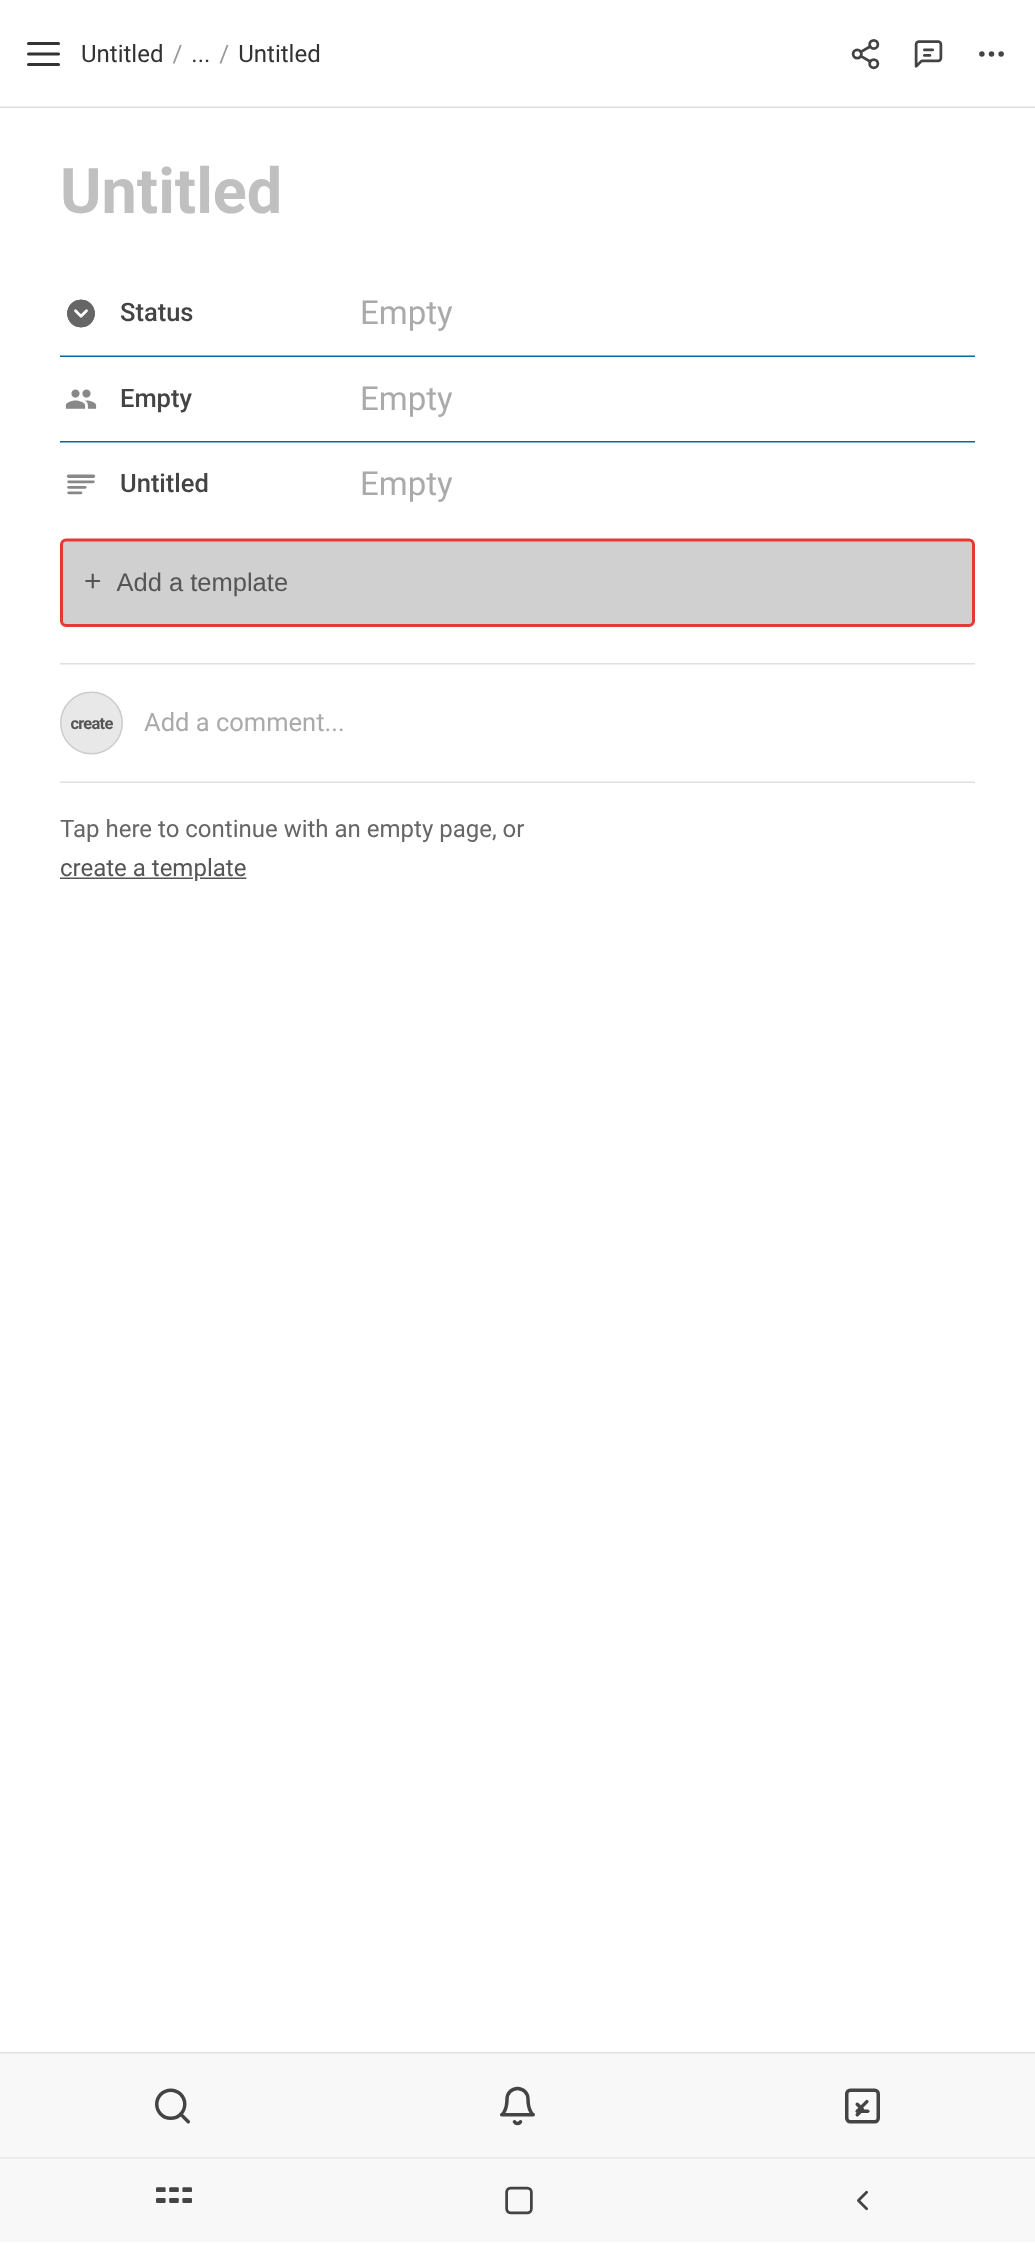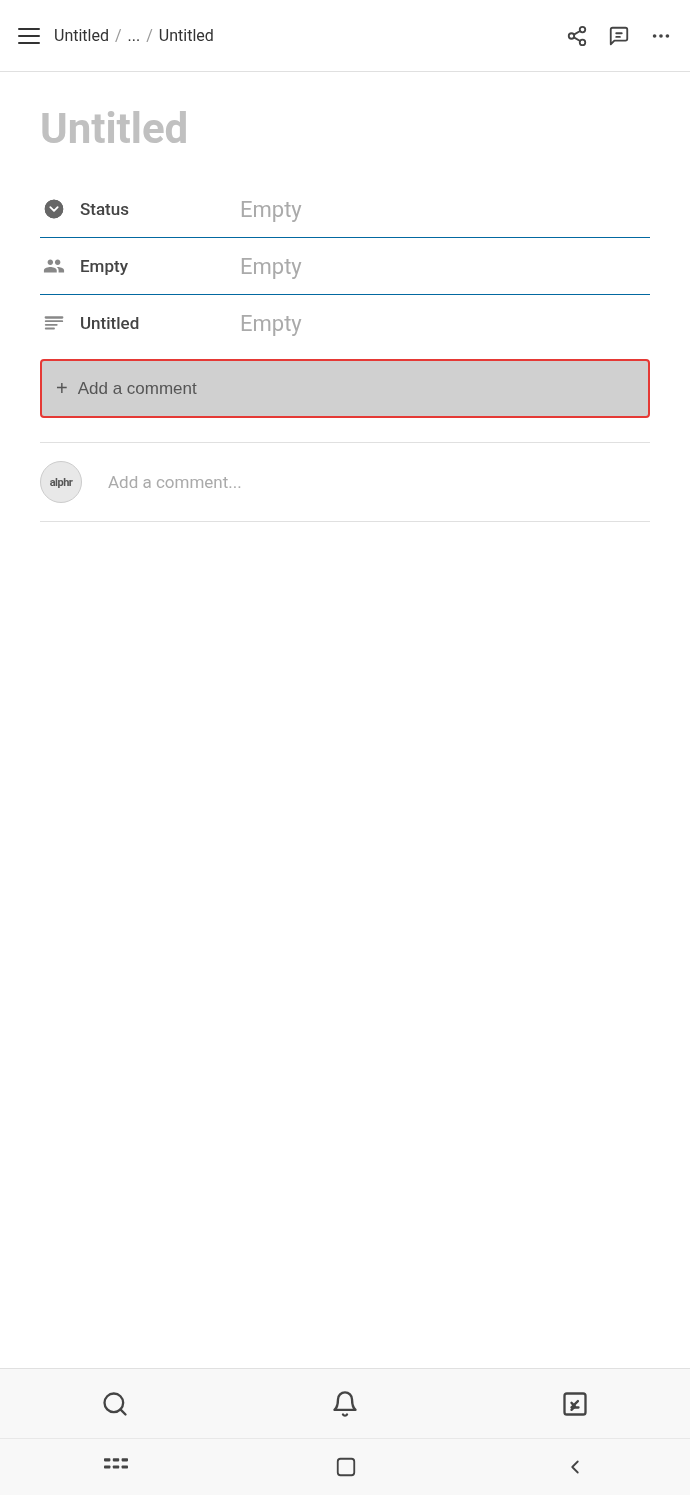--- a/index.html
+++ b/index.html
@@ -162,21 +162,20 @@
       justify-content: center;
       font-size: 11px;
       font-weight: 700;
       color: #555;
       flex-shrink: 0;
       letter-spacing: -0.5px;
     }
     .comment-placeholder {
       font-size: 17px;
       color: #aaa;
-      margin-left: 12px;
     }
 
     
     .page-hint {
       font-size: 16px;
       color: #666;
       line-height: 1.6;
     }
     .page-hint a {
       color: #555;
@@ -305,34 +304,39 @@
           <line x1="3" y1="18" x2="12" y2="18" stroke="#888" stroke-width="2" stroke-linecap="round"></line>
         </svg>
       </div>
       <span class="property-label">Untitled</span>
       <span class="property-value">Empty</span>
     </div>
   </div>
 
   <button class="add-property-btn">
     <span class="add-property-plus">+</span>
-    <span>Add a comment</span>
+    <span>Add a template</span>
   </button>
 
   <hr class="divider">
 
   <div class="comment-row">
     <div class="avatar">
-      <span>alphr</span>
+      <span>create</span>
     </div>
     <span class="comment-placeholder">Add a comment...</span>
   </div>
 
   <hr class="divider">
 
+  <p class="page-hint">
+    <span>Tap here to continue with an empty page, or</span>
+    <br>
+    <a>create a template</a>
+  </p>
 </main>
 
 <nav class="bottom-nav">
   <div class="bottom-nav-top">
     <div class="nav-icon">
       <svg width="28" height="28" viewBox="0 0 24 24" fill="none" stroke="#444" stroke-width="2" stroke-linecap="round" stroke-linejoin="round">
         <circle cx="11" cy="11" r="8"></circle>
         <line x1="21" y1="21" x2="16.65" y2="16.65"></line>
       </svg>
     </div>

